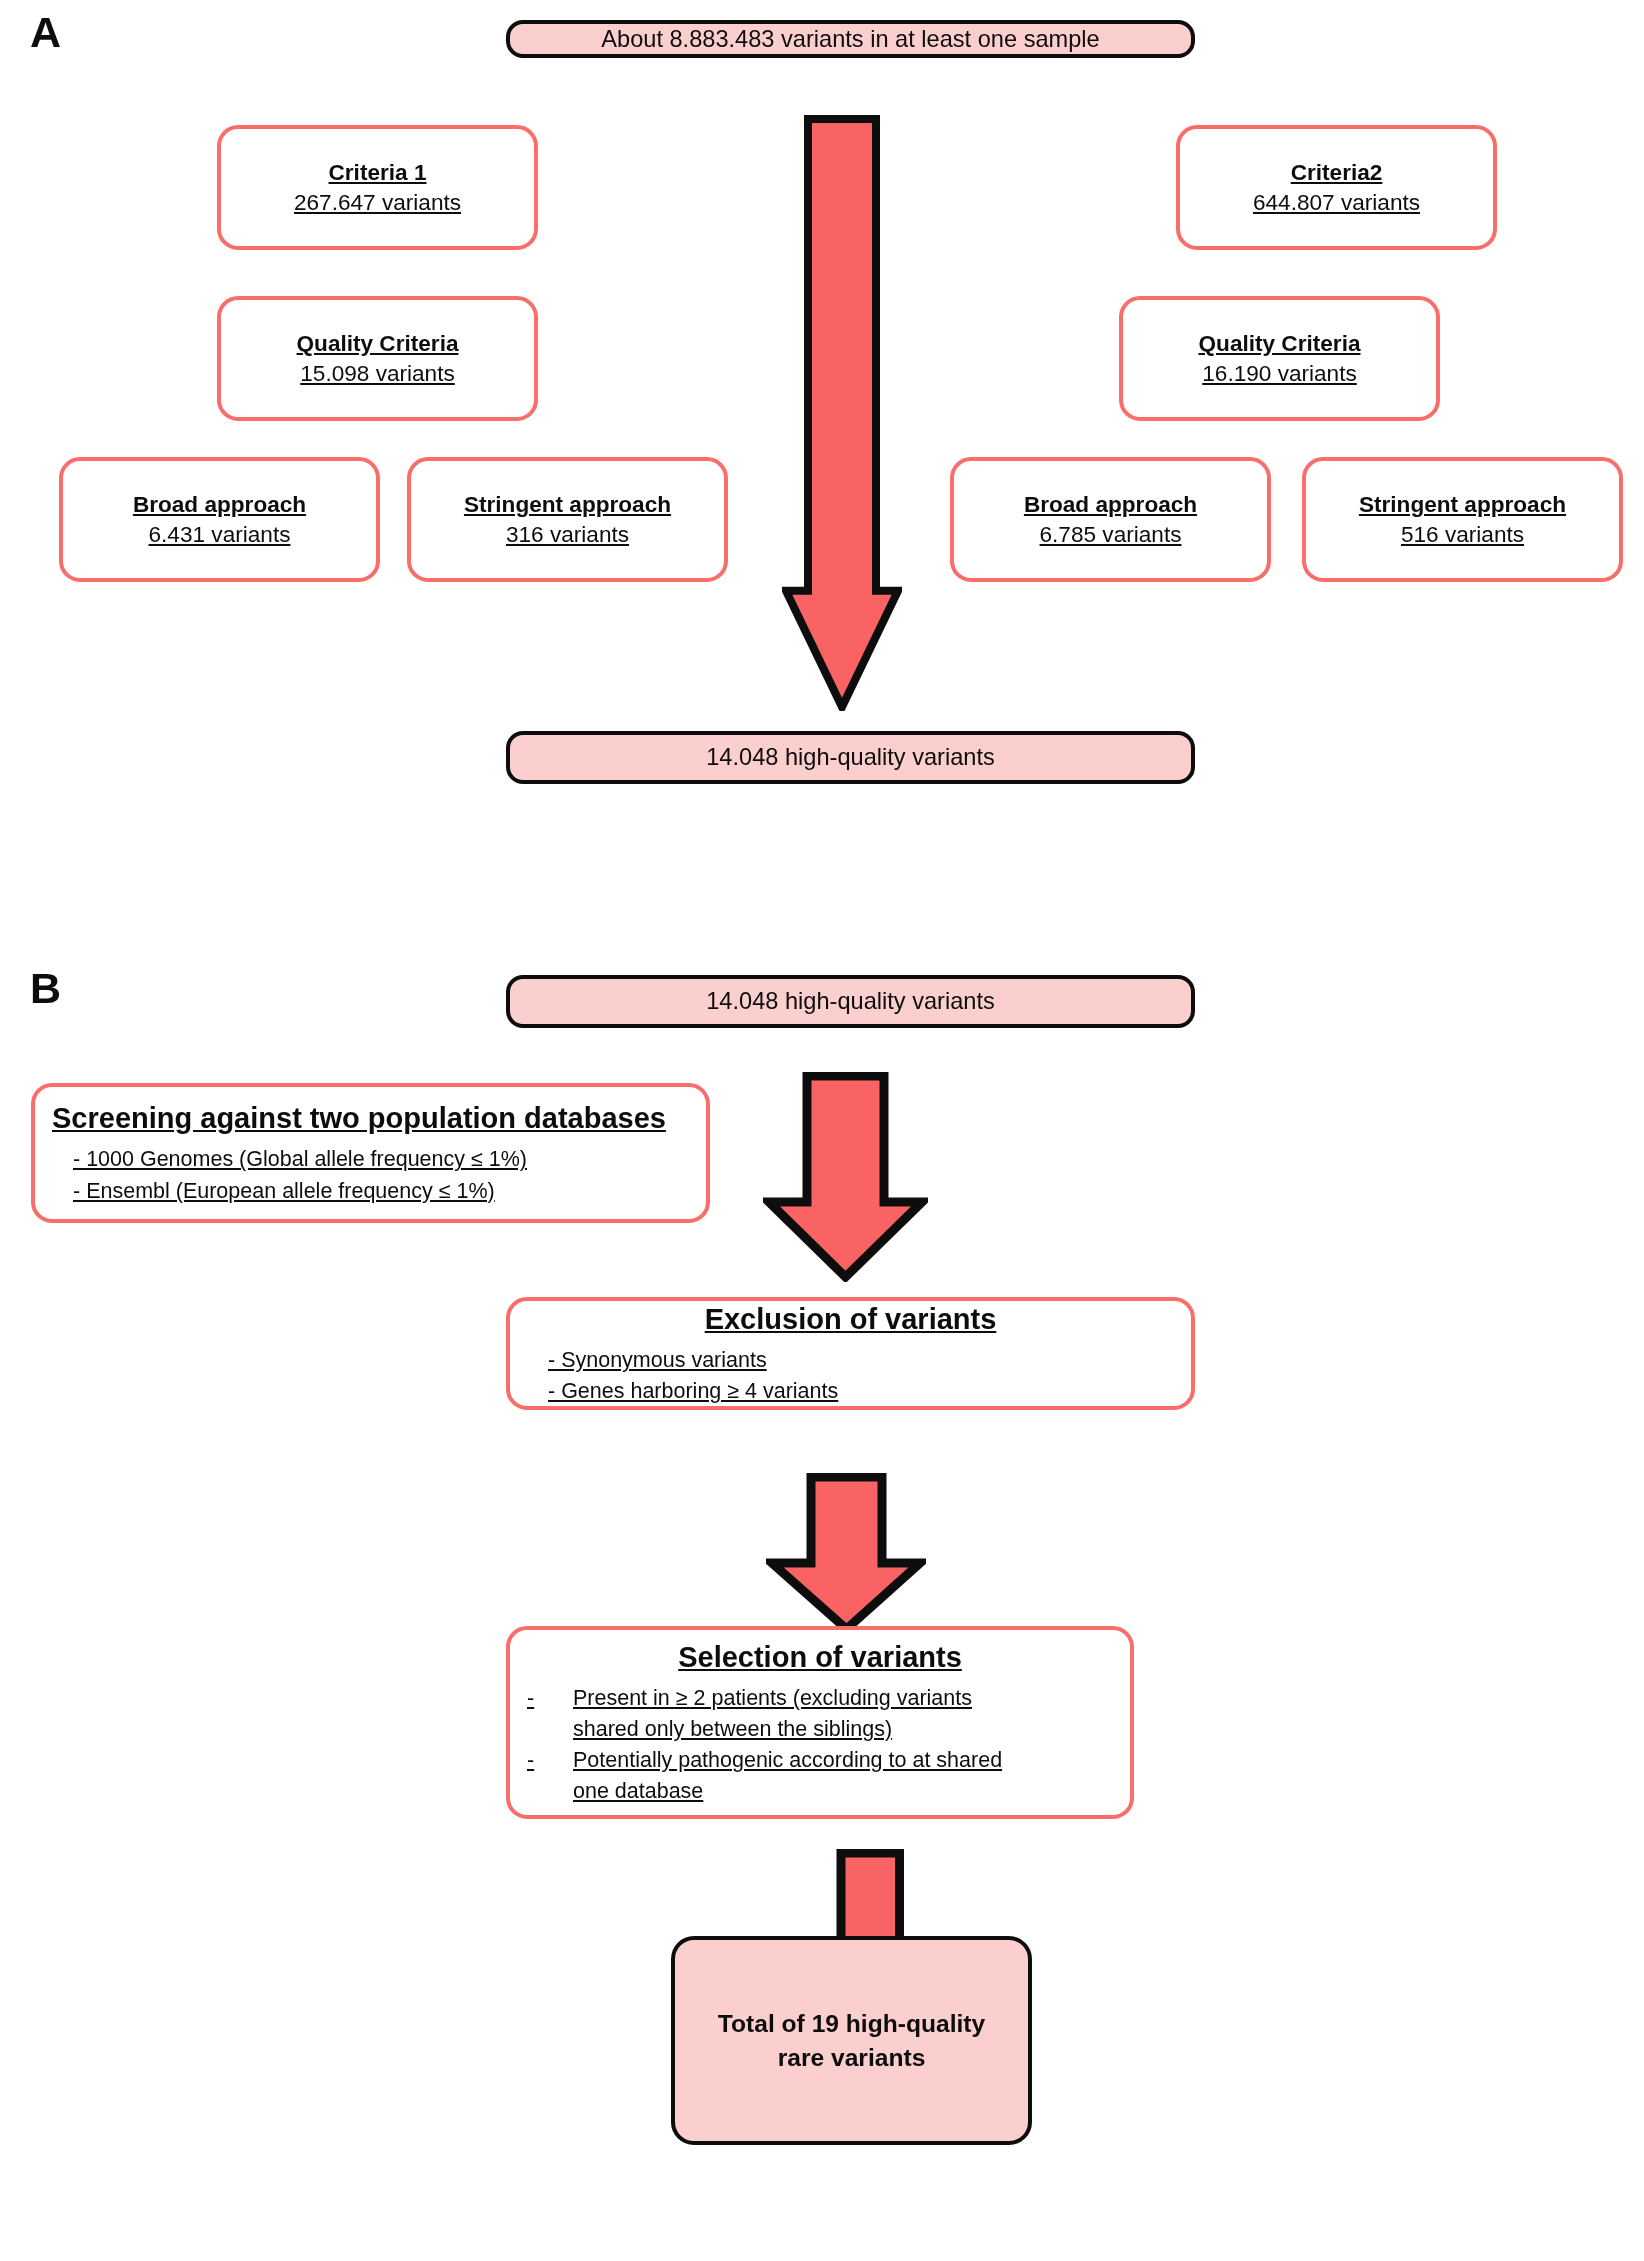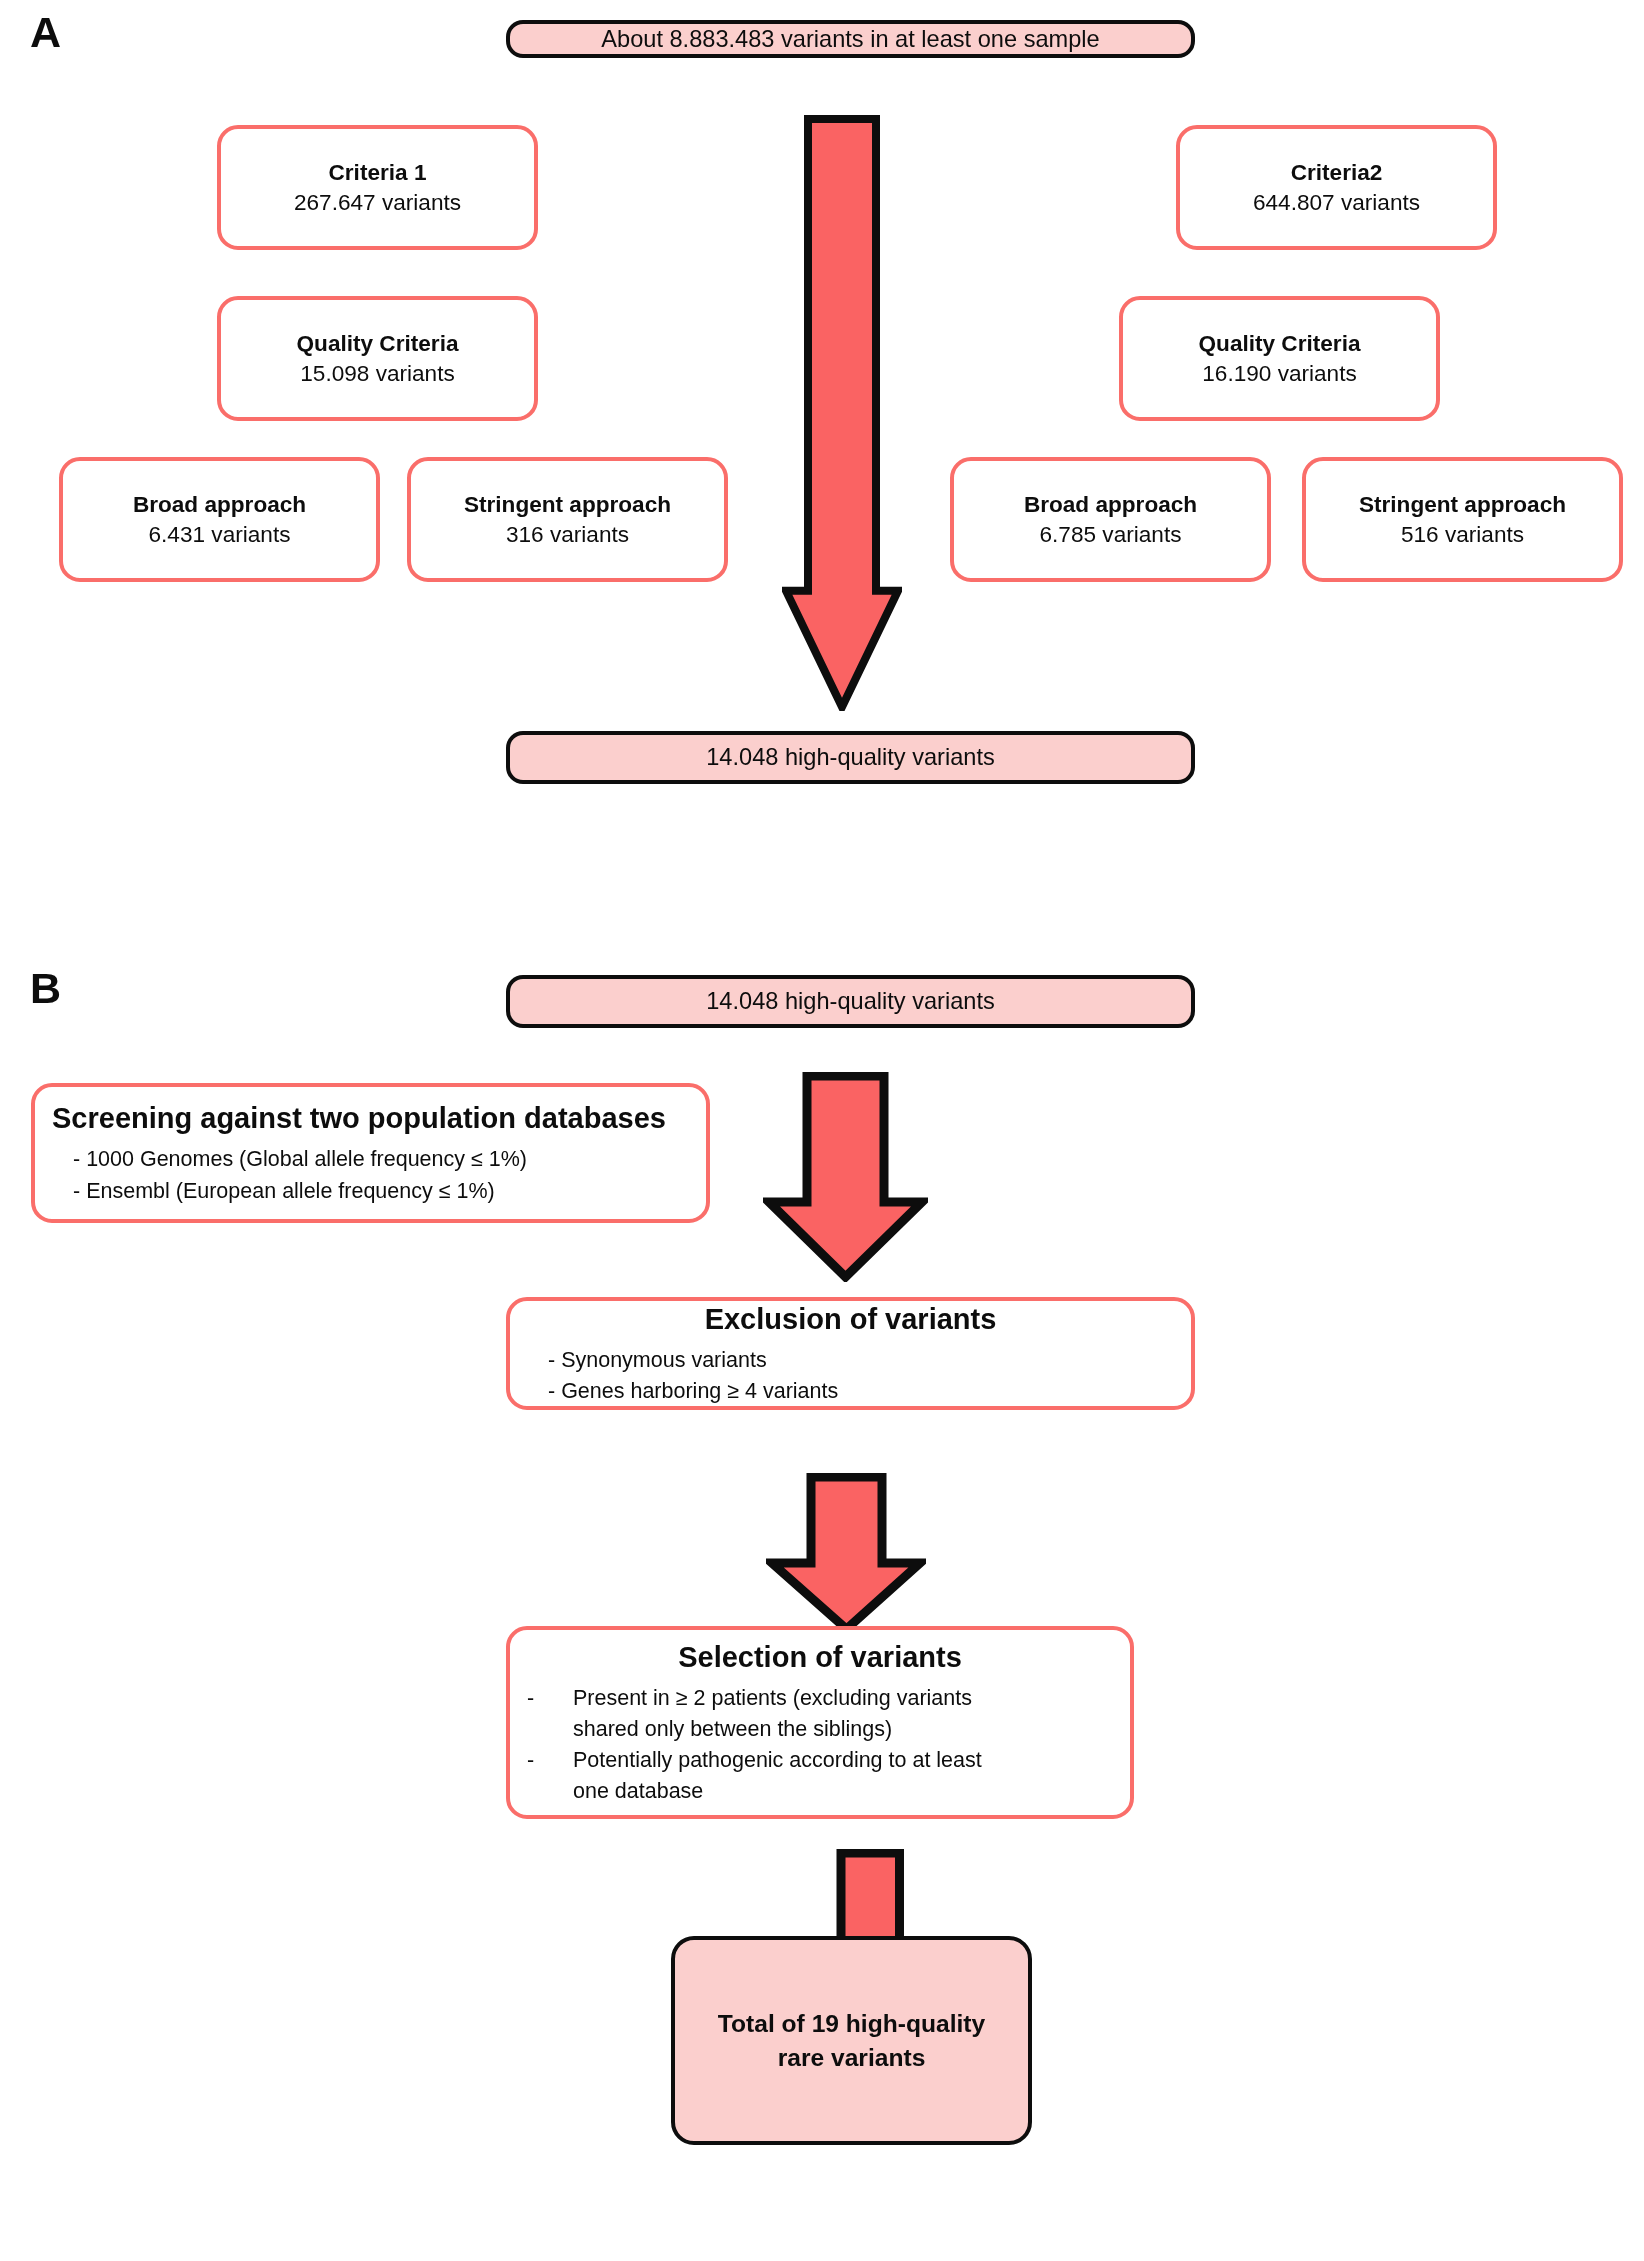--- a/index.html
+++ b/index.html
@@ -44,20 +44,21 @@
     align-items: center;
     text-align: center;
   }
   .box--pink.tall { border-radius: 23px; }
 
   
   .box--outline {
     background: #ffffff;
     border: 4px solid #FA6E6A;
     border-radius: 21px;
+    text-decoration: underline;
   }
   .box--outline.center { align-items: center; text-align: center; }
 
   .line-title {
     font-weight: bold;
     font-size: 22.6px;
     line-height: 1.3;
     white-space: nowrap;
   }
   .line-sub {
@@ -206,21 +207,21 @@
         <div class="dash">-</div>
         <div class="txt">
           <div>Present in ≥ 2 patients (excluding variants</div>
           <div>shared only between the siblings)</div>
         </div>
       </div>
 
       <div class="dashrow">
         <div class="dash">-</div>
         <div class="txt">
-          <div>Potentially pathogenic according to at least</div>
+          <div>Potentially pathogenic according to at shared</div>
           <div>one database</div>
         </div>
       </div>
     </div>
   </div>
 
   <div class="arrow" style="left:802px; top:1849px; width:160px; height:193px;">
     <svg viewBox="0 0 320 385" preserveAspectRatio="none">
       <polygon points="78,8 195,8 195,250 265,250 136,376 8,250 78,250" fill="#FA6363" stroke="#0D0D0D" stroke-width="18" stroke-linejoin="miter"></polygon>
     </svg>

